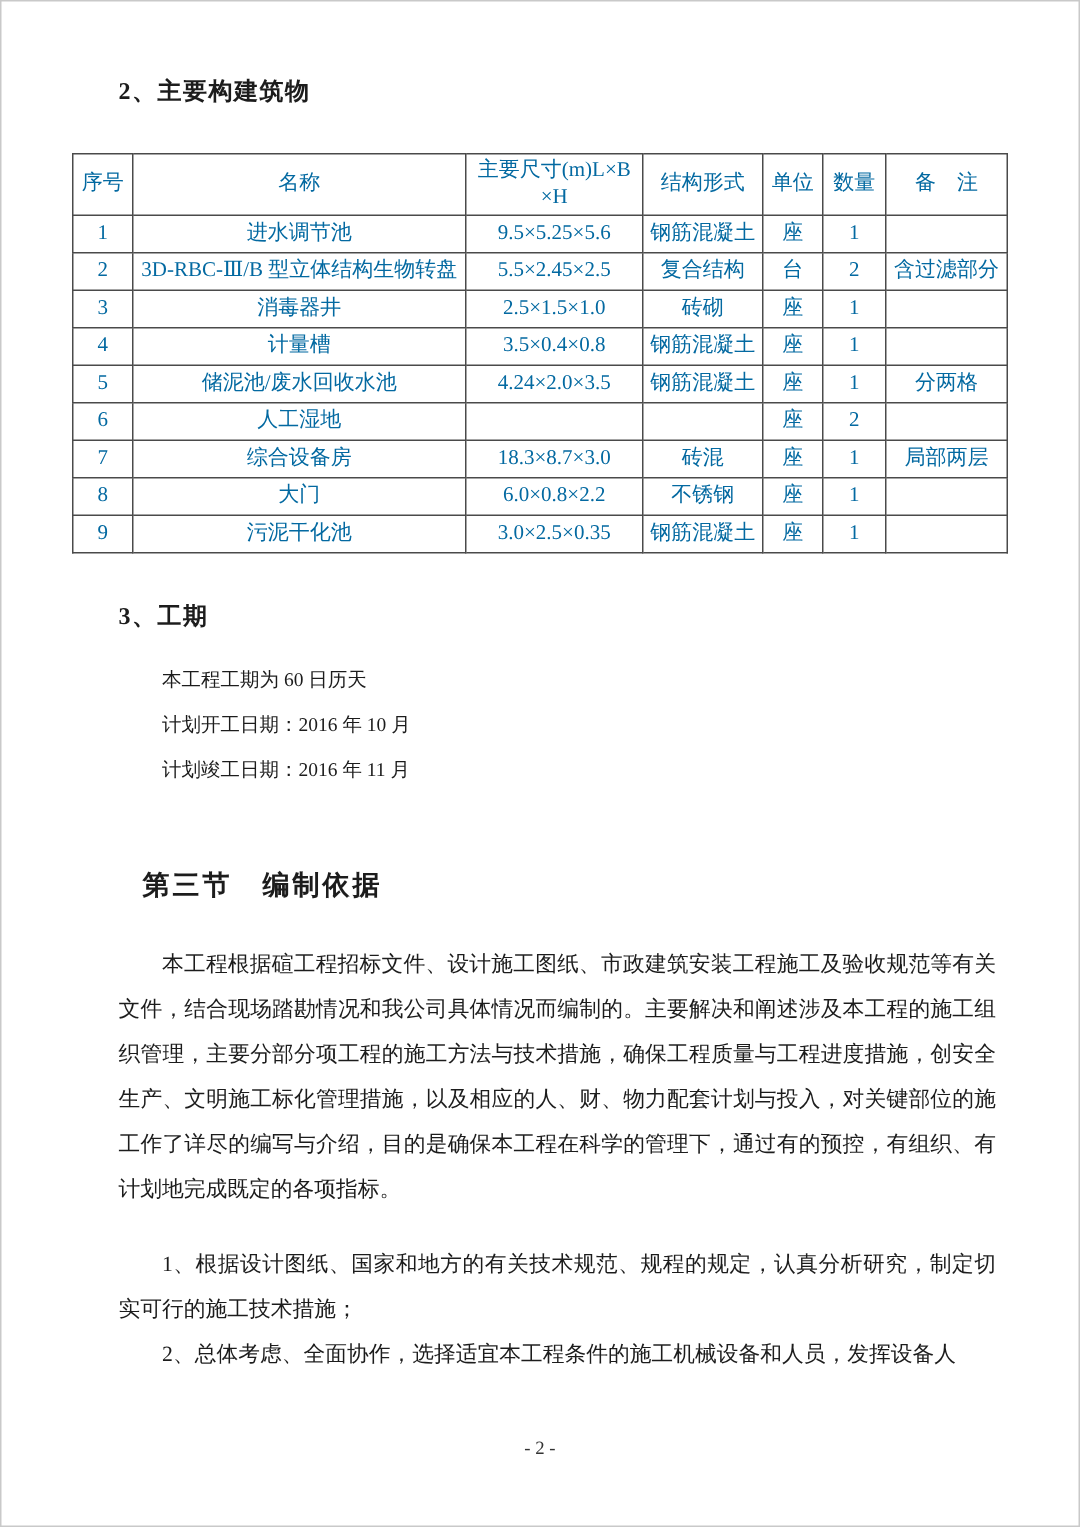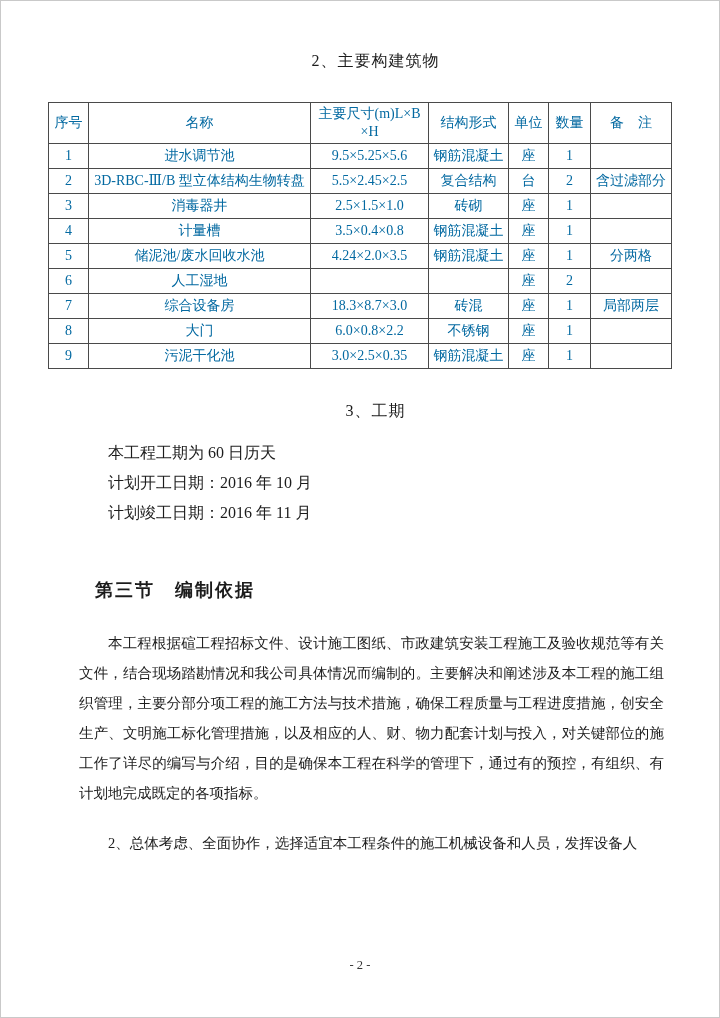--- a/index.html
+++ b/index.html
@@ -6,35 +6,35 @@
   .page {
     width:720px; height:1018px; box-sizing:border-box;
     margin:0 auto; background:#ffffff;
     border:1px solid #c9c9c9;
     padding:50px 47px 0 47px;
     position:relative;
     font-family:"Liberation Serif","DejaVu Serif",serif;
     color:#1c1c1c;
     overflow:hidden;
   }
-  .h-num { font-size:16px; font-weight:normal; margin:0 0 0 31px; letter-spacing:1px;text-align:center; }
+  .h-num { font-size:16px; font-weight:bold; margin:0 0 0 31px; letter-spacing:1px; }
   .h-duration { margin-top:32px; }
   table.struct {
     width:100%; border-collapse:collapse; table-layout:fixed;
     margin-top:30px; font-size:14px; color:#0369a1;
   }
   table.struct th, table.struct td {
     border:1px solid #4a4a4a; padding:2px 4px; line-height:18px;
     overflow:hidden; word-break:break-all;
   }
   table.struct th { font-weight:normal; text-align:center; vertical-align:middle; }
   table.struct td { height:20px; vertical-align:middle; }
   td.c { text-align:center; }
   td.l { text-align:center; }
-  .duration-block { margin:16px 0 0 60px; font-size:16px; }
+  .duration-block { margin:16px 0 0 60px; font-size:13px; }
   .duration-block div { line-height:30px; }
   .h-section {
     font-size:18px; font-weight:bold; margin:50px 0 0 47px; letter-spacing:2px;
   }
   .h-section4 { margin-top:46px; }
   .para {
     margin:26px 8px 0 31px; font-size:14.5px; line-height:30px;
     text-align:justify; text-indent:2em;
   }
   .para-item { margin-top:20px; }
@@ -163,17 +163,18 @@
     <div>本工程工期为 60 日历天</div>
     <div>计划开工日期：2016 年 10 月</div>
     <div>计划竣工日期：2016 年 11 月</div>
   </div>
 
   <div class="h-section">第三节　编制依据</div>
 
   <p class="para">本工程根据碹工程招标文件、设计施工图纸、市政建筑安装工程施工及验收规范等有关文件，结合现场踏勘情况和我公司具体情况而编制的。主要解决和阐述涉及本工程的施工组织管理，主要分部分项工程的施工方法与技术措施，确保工程质量与工程进度措施，创安全生产、文明施工标化管理措施，以及相应的人、财、物力配套计划与投入，对关键部位的施工作了详尽的编写与介绍，目的是确保本工程在科学的管理下，通过有的预控，有组织、有计划地完成既定的各项指标。</p>
 
 
+  <p class="para para-item">1、根据设计图纸、国家和地方的有关技术规范、规程的规定，认真分析研究，制定切实可行的施工技术措施；</p>
   <p class="para para-item">2、总体考虑、全面协作，选择适宜本工程条件的施工机械设备和人员，发挥设备人</p>
 
   <div class="footer">- 2 -</div>
 
 </div>
 
 </body></html>

